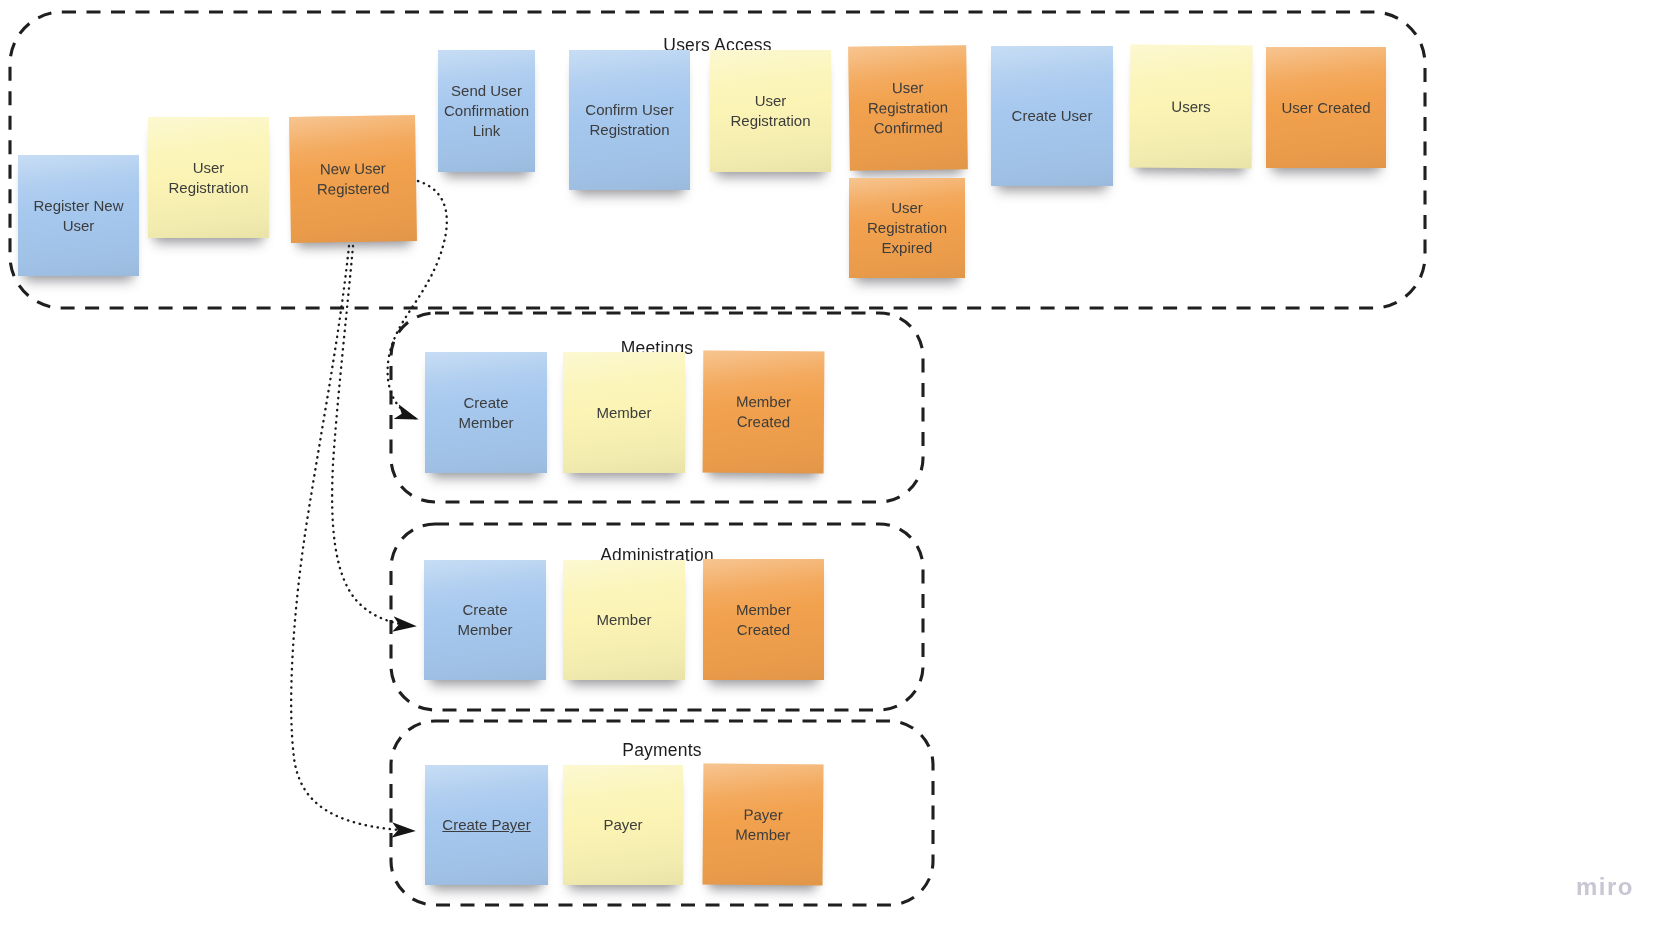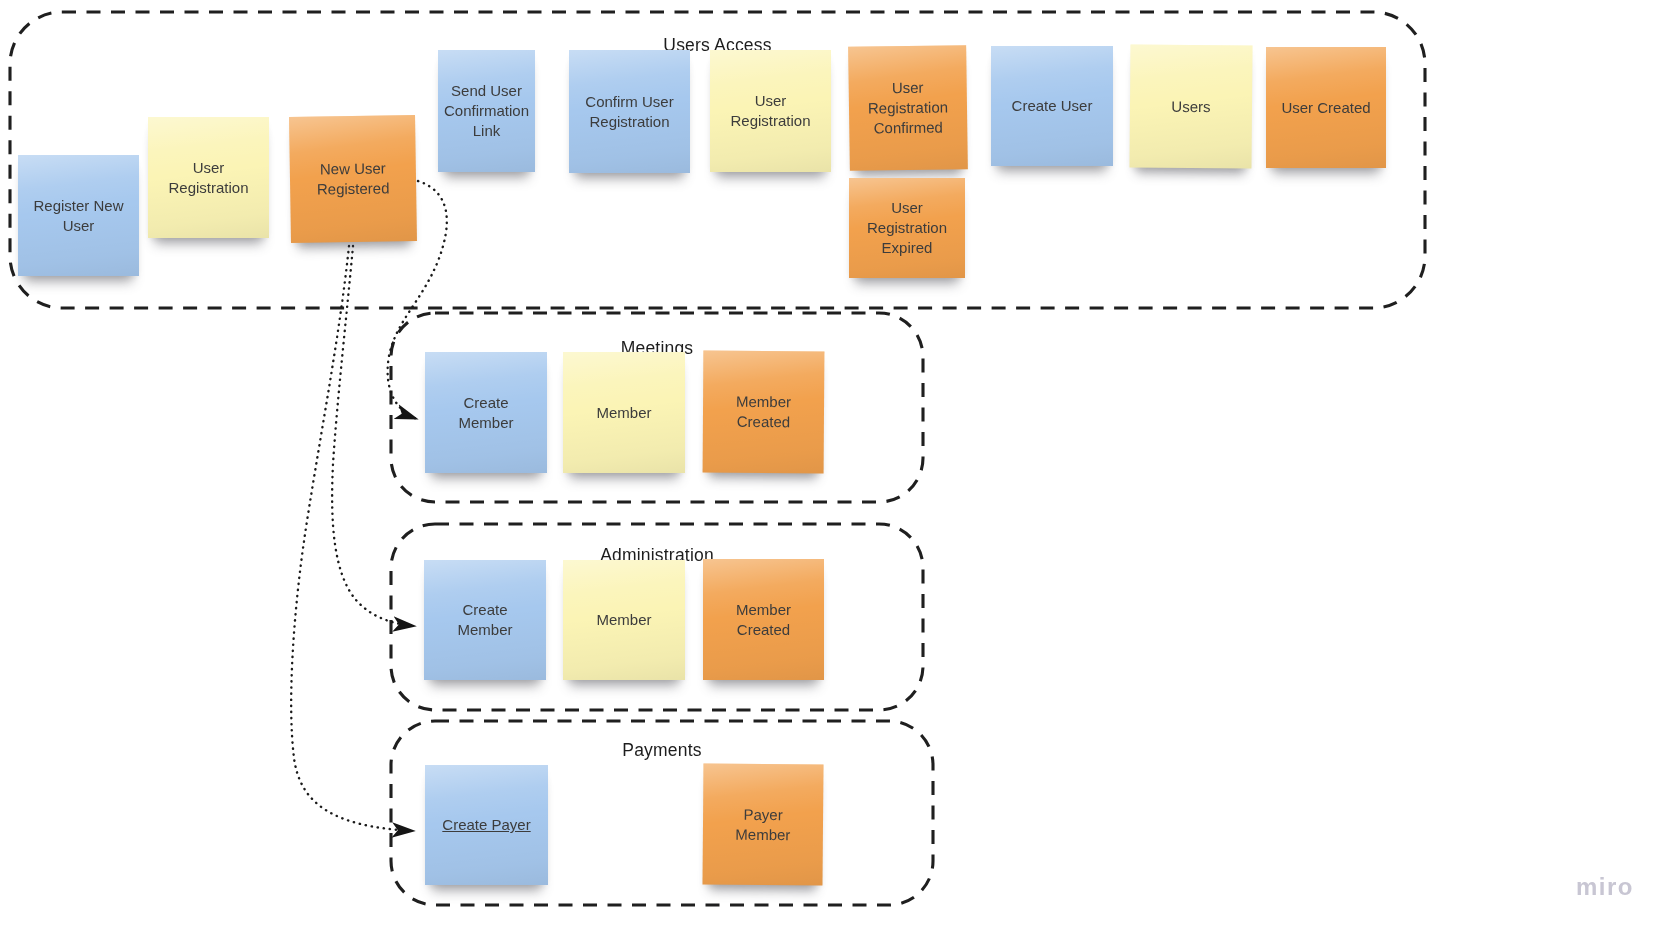--- a/index.html
+++ b/index.html
@@ -109,30 +109,30 @@
     </div>
     <div class="note" style="left: 148px; top: 117px; width: 121px; height: 121px; --c: #fbf4b5;">
       <span class="note-label">User Registration</span>
     </div>
     <div class="note" style="left: 290px; top: 116px; width: 126px; height: 126px; --c: #f2a14d; transform: rotate(-0.9deg);">
       <span class="note-label">New User Registered</span>
     </div>
     <div class="note" style="left: 438px; top: 50px; width: 97px; height: 122px; --c: #a6c8ee;">
       <span class="note-label">Send User Confirmation Link</span>
     </div>
-    <div class="note" style="left: 569px; top: 50px; width: 121px; height: 123px; --c: #a6c8ee;">
+    <div class="note" style="left: 569px; top: 50px; width: 121px; height: 140px; --c: #a6c8ee;">
       <span class="note-label">Confirm User Registration</span>
     </div>
     <div class="note" style="left: 710px; top: 50px; width: 121px; height: 122px; --c: #fbf4b5;">
       <span class="note-label">User Registration</span>
     </div>
     <div class="note" style="left: 849px; top: 46px; width: 118px; height: 124px; --c: #f2a14d; transform: rotate(-0.8deg);">
       <span class="note-label">User Registration Confirmed</span>
     </div>
-    <div class="note" style="left: 991px; top: 46px; width: 122px; height: 120px; --c: #a6c8ee;">
+    <div class="note" style="left: 991px; top: 46px; width: 122px; height: 140px; --c: #a6c8ee;">
       <span class="note-label">Create User</span>
     </div>
     <div class="note" style="left: 1130px; top: 45px; width: 122px; height: 123px; --c: #fbf4b5; transform: rotate(0.5deg);">
       <span class="note-label">Users</span>
     </div>
     <div class="note" style="left: 1266px; top: 47px; width: 120px; height: 121px; --c: #f2a14d;">
       <span class="note-label">User Created</span>
     </div>
     <div class="note" style="left: 849px; top: 178px; width: 116px; height: 100px; --c: #f2a14d;">
       <span class="note-label">User Registration Expired</span>
@@ -154,16 +154,19 @@
     <div class="note" style="left: 563px; top: 560px; width: 122px; height: 120px; --c: #fbf4b5;">
       <span class="note-label">Member</span>
     </div>
     <div class="note" style="left: 703px; top: 559px; width: 121px; height: 121px; --c: #f2a14d;">
       <span class="note-label">Member Created</span>
     </div>
     <div class="group-title" style="left: 391px; top: 733px; width: 542px;">Payments</div>
     <div class="note" style="left: 425px; top: 765px; width: 123px; height: 120px; text-decoration: underline; --c: #a6c8ee;">
       <span class="note-label">Create Payer</span>
     </div>
+    <div class="note" style="left: 563px; top: 765px; width: 120px; height: 120px; --c: #fbf4b5;">
+      <span class="note-label">Payer</span>
+    </div>
     <div class="note" style="left: 703px; top: 764px; width: 120px; height: 121px; --c: #f2a14d; transform: rotate(0.5deg);">
       <span class="note-label">Payer Member</span>
     </div>
   </div>
 
 </body></html>

